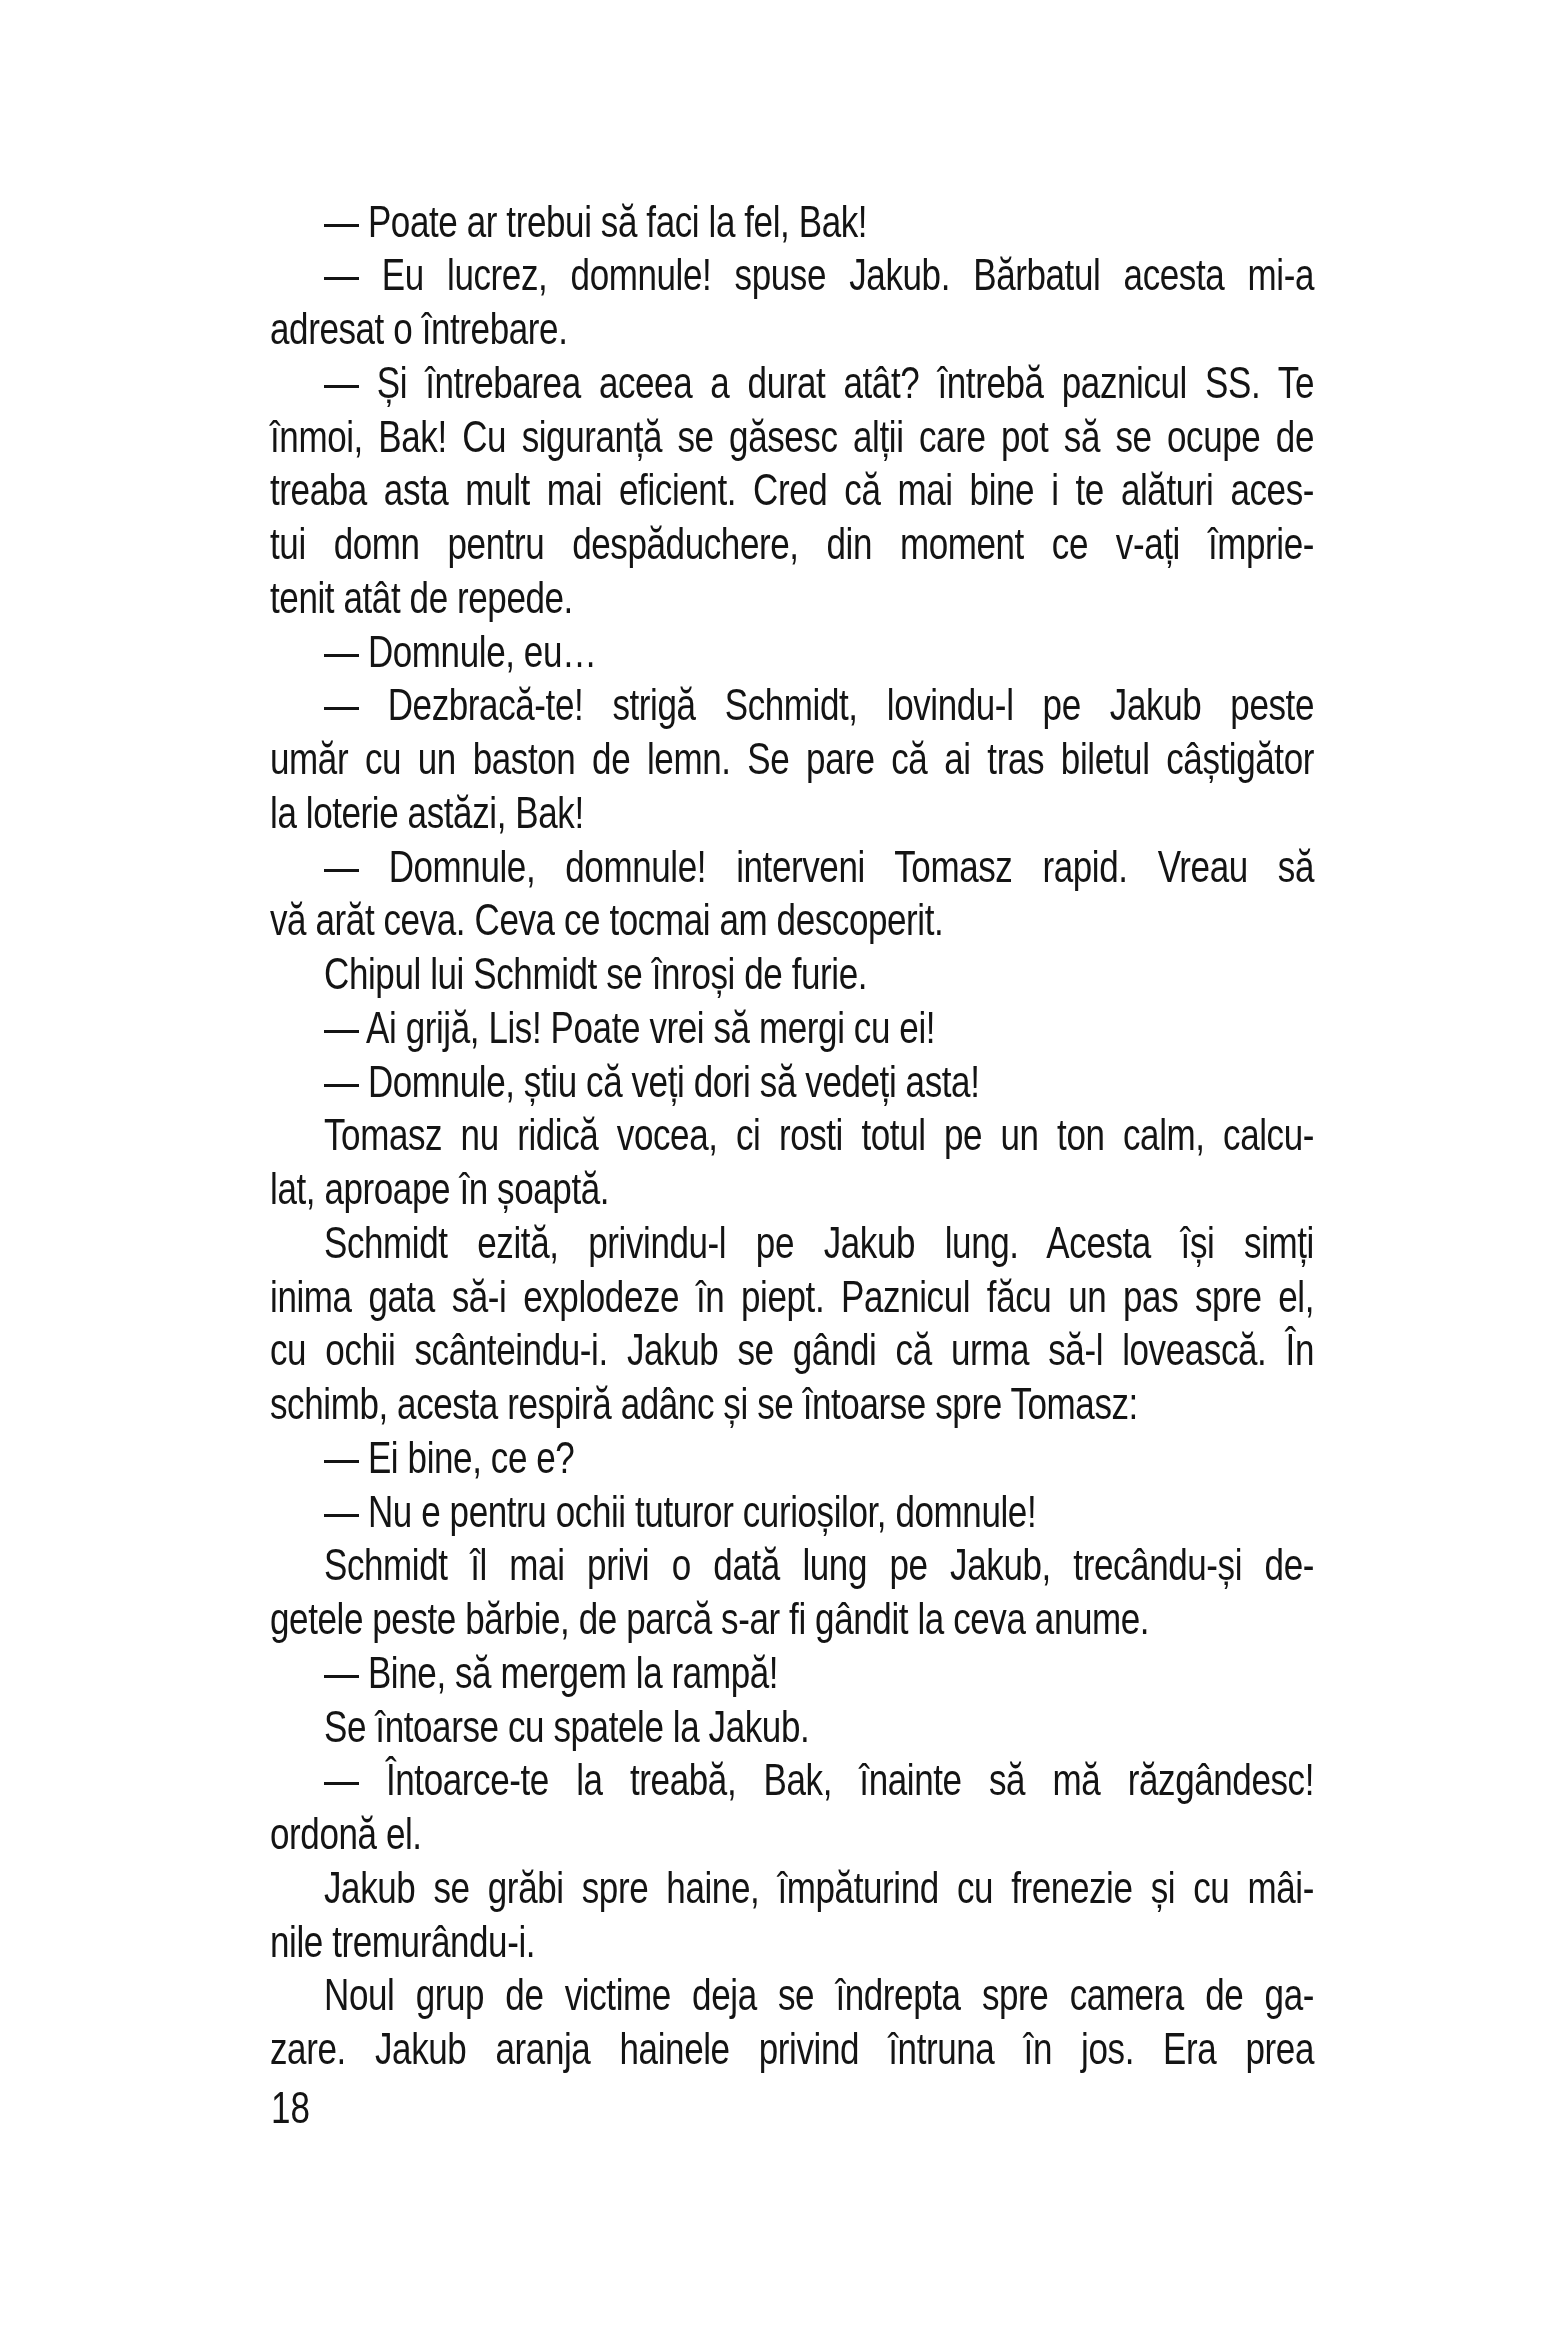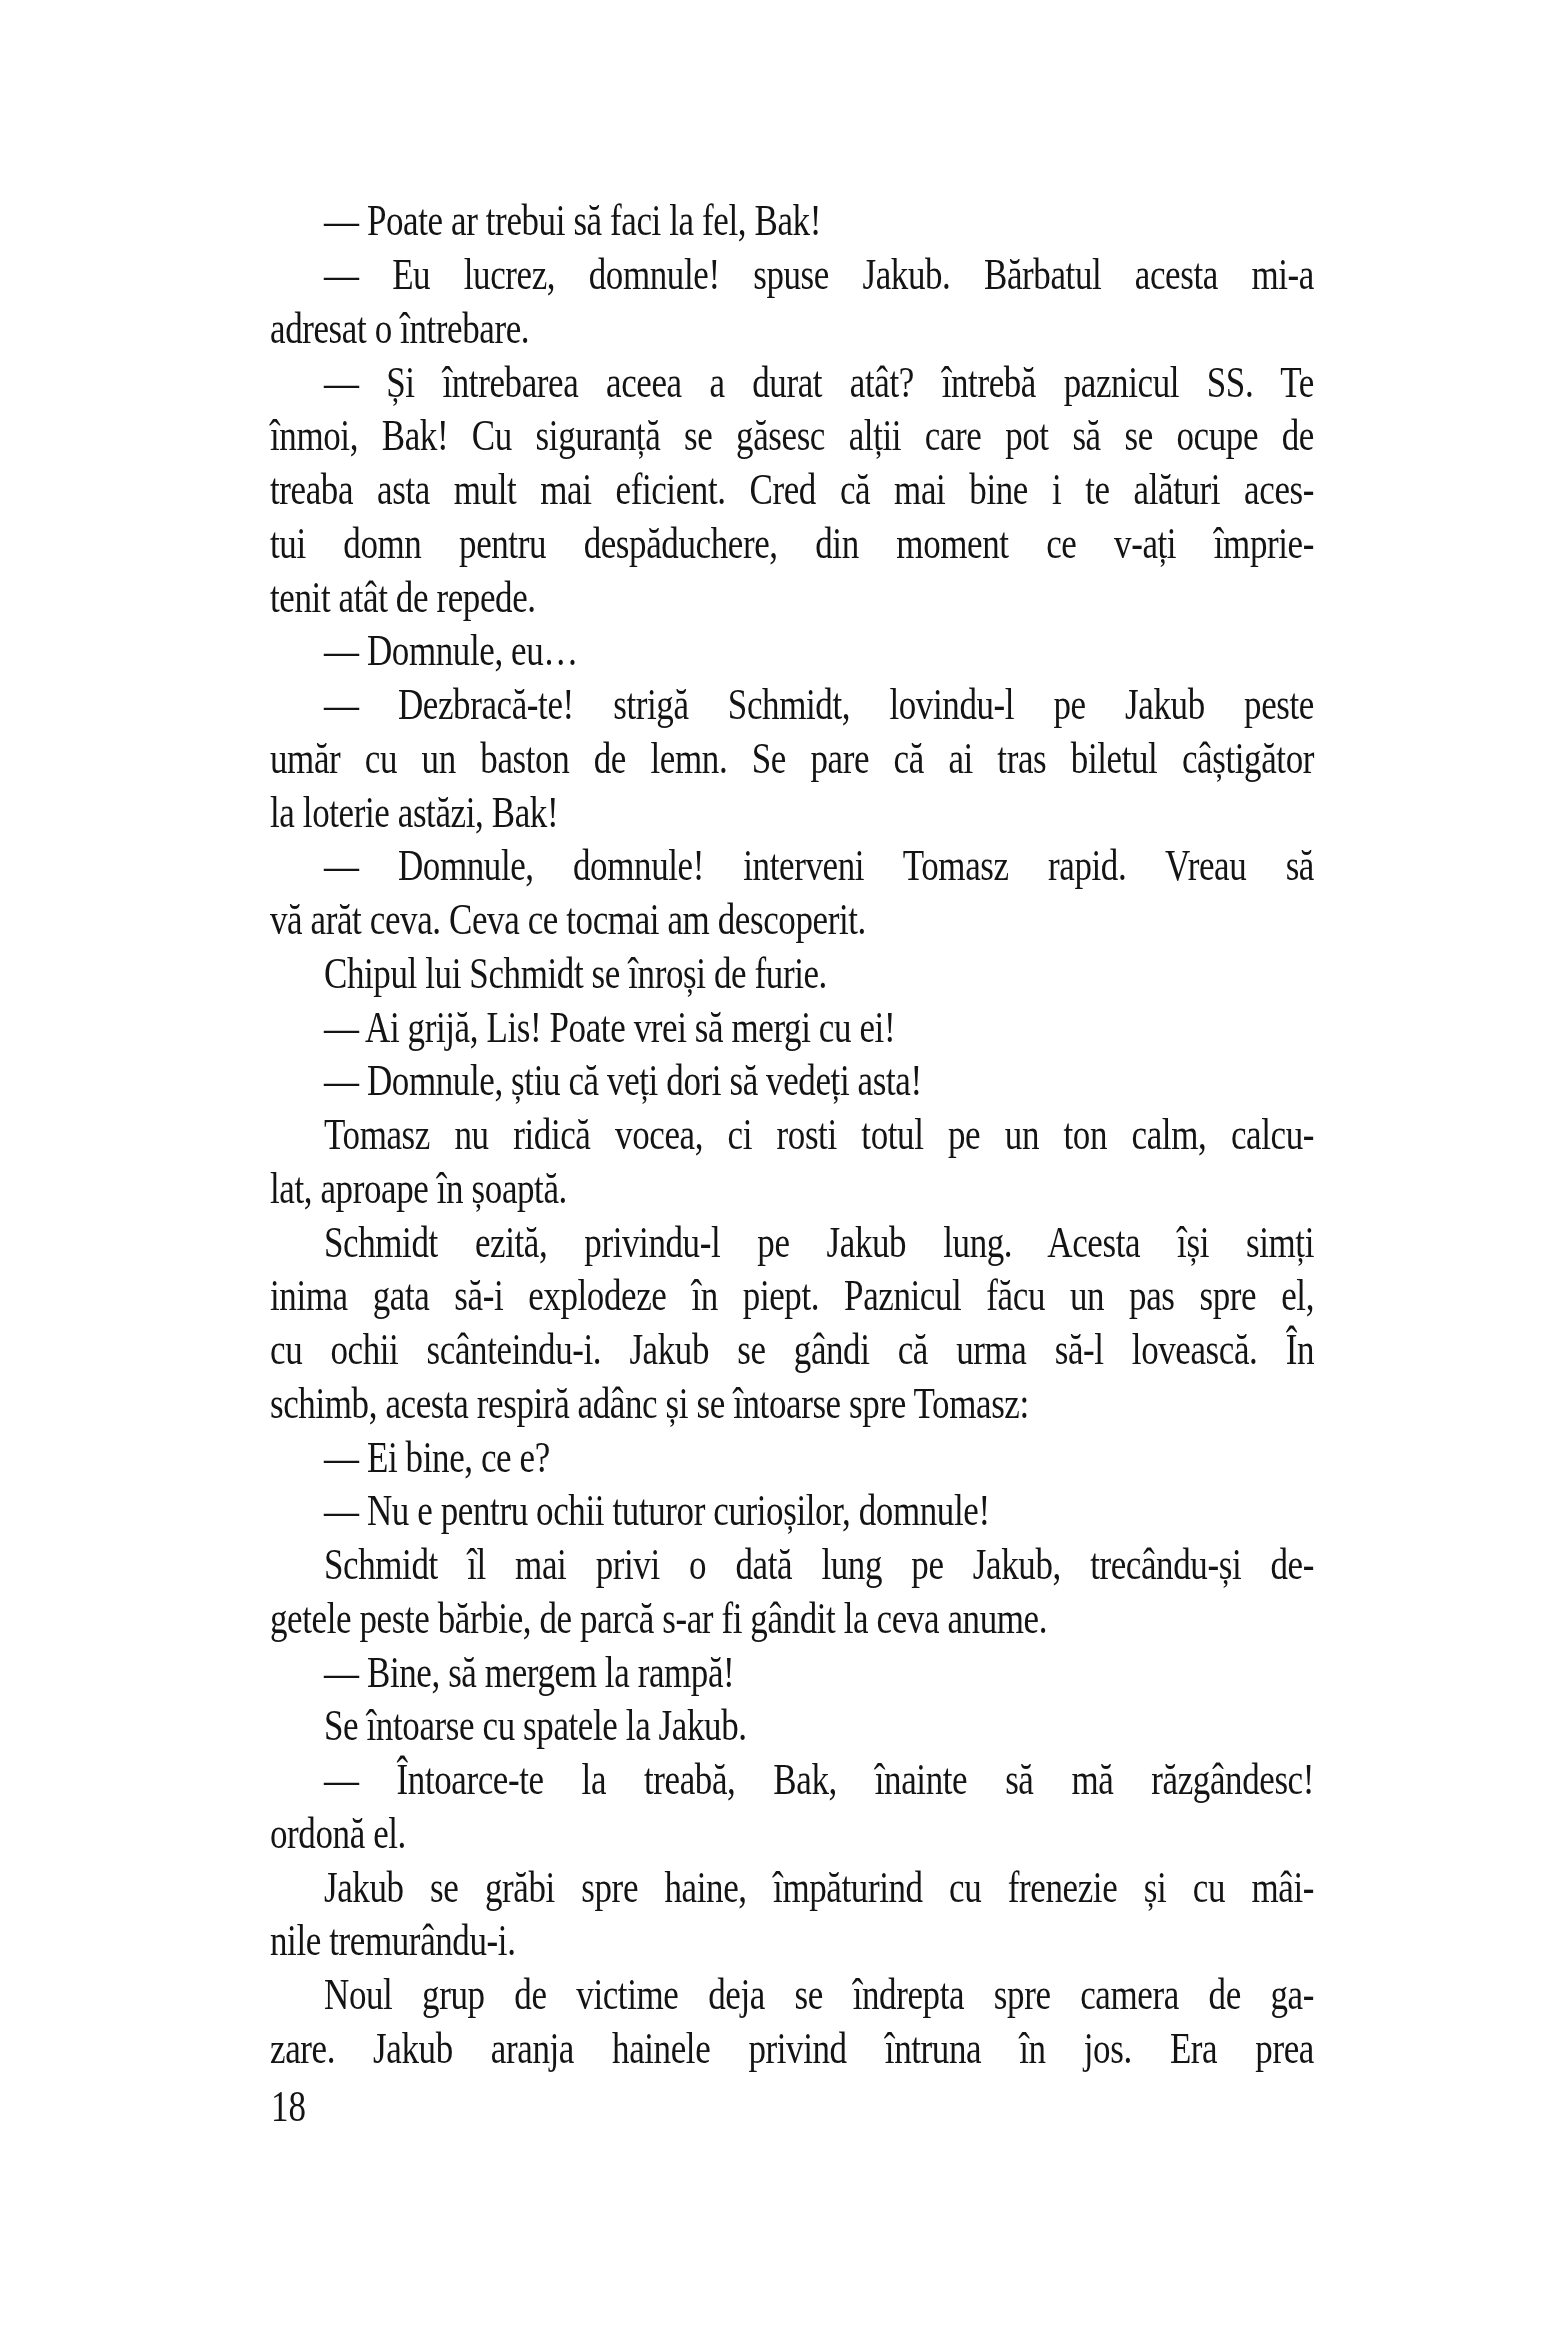--- a/index.html
+++ b/index.html
@@ -7,21 +7,21 @@
     margin: 0;
     padding: 0;
     background: #ffffff;
   }
   .page {
     position: relative;
     width: 1565px;
     height: 2347px;
     background: #ffffff;
     overflow: hidden;
-    font-family: Liberation Serif, serif;
+    font-family: Liberation Sans, sans-serif;
     color: #141414;
   }
   .text-block {
     position: absolute;
     left: 270px;
     top: 194px;
     width: 1044px;
     font-size: 35px;
     line-height: 43px;
     letter-spacing: -0.4px;

